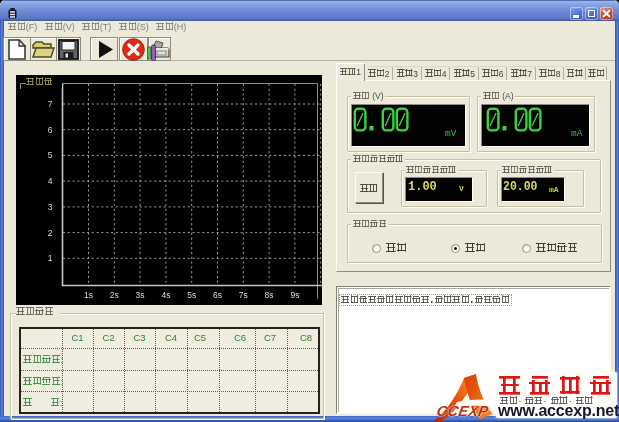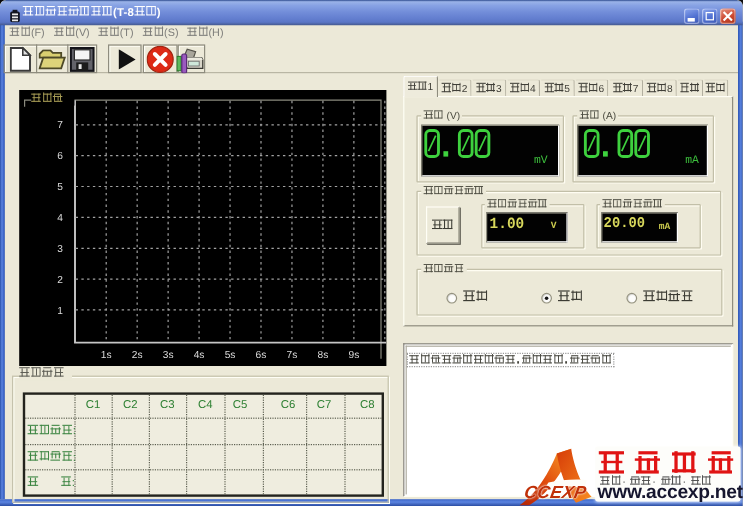--- a/index.html
+++ b/index.html
@@ -94,21 +94,20 @@
     <div class="abs" id="brd-r"></div>
     <div class="abs" id="brd-b"></div>
     <div class="abs" id="title">
       <svg class="abs" style="left:8px;top:8px" width="9" height="11">
         <rect x="2.5" y="0" width="4" height="2" fill="#111521"></rect>
         <rect x="0.5" y="1.5" width="8" height="9" rx="1.5" fill="#111521"></rect>
         <rect x="2" y="3.2" width="5" height="1.5" fill="#e8e8e8"></rect>
         <rect x="2" y="5.7" width="5" height="1.5" fill="#e8e8e8"></rect>
         <rect x="2" y="8.2" width="5" height="1.5" fill="#e8e8e8"></rect>
       </svg>
-      <span class="abs txt"><i class="g"></i><i class="h"></i><i class="k"></i><i class="g"></i><i class="k"></i><i class="h"></i><i class="g"></i><i class="h"></i>(T-8<i class="g"></i><i class="h"></i>)</span>
       <div class="abs wbtn wb-b" style="left:570px">
         <div class="abs" style="left:2.5px;top:8px;width:6px;height:2.5px;background:#fff"></div>
       </div>
       <div class="abs wbtn wb-b" style="left:585px">
         <div class="abs" style="left:2.5px;top:2.5px;width:7px;height:7px;border:1.6px solid #fff"></div>
       </div>
       <div class="abs wbtn wb-r" style="left:600px">
         <svg class="abs" style="left:2px;top:2px" width="9" height="9">
           <path d="M1,1 L8,8 M8,1 L1,8" stroke="#fff" stroke-width="1.8"></path>
         </svg>

